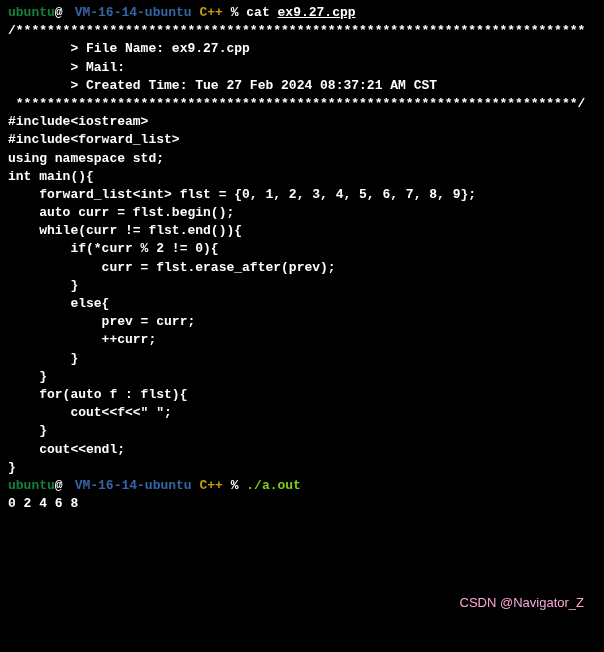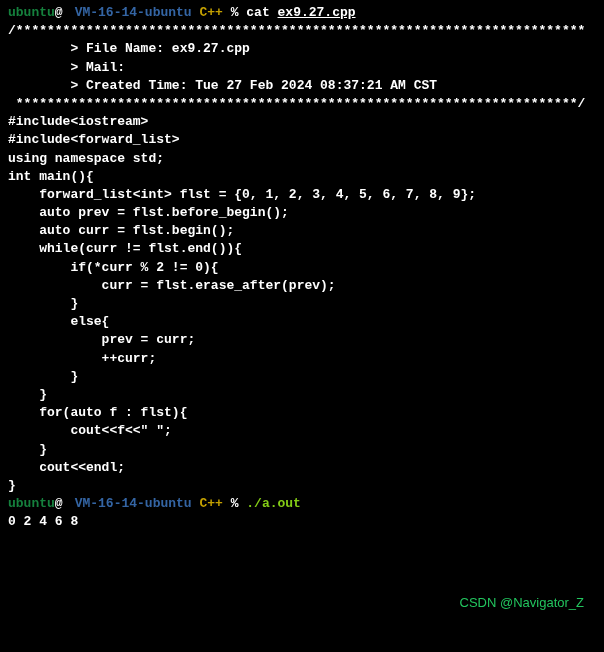--- a/index.html
+++ b/index.html
@@ -25,21 +25,21 @@
     .red { color: #15803d; }
     .blue { color: #3465a4; padding-left: 12px; }
     .yellow { color: #c4a000; }
     .green { color: #84cc16; }
     .white { color: #ffffff; }
     .underline { text-decoration: underline; }
     .watermark {
       position: absolute;
       right: 20px;
       bottom: 40px;
-      color: #22c55e;
+      color: #f9a8d4;
       font-size: 13px;
       font-weight: normal;
       font-family: sans-serif;
     }
   </style>
 </head>
 <body>
 
 <div>
   <div class="line"><span class="red">ubuntu</span><span class="white">@</span><span class="blue">VM-16-14-ubuntu</span> <span class="yellow">C++</span> <span class="white">%</span> <span class="white">cat</span> <span class="white underline">ex9.27.cpp</span></div>
@@ -48,21 +48,20 @@
   <div class="line white">        &gt; Mail:</div>
   <div class="line white">        &gt; Created Time: Tue 27 Feb 2024 08:37:21 AM CST</div>
   <div class="line white"> ************************************************************************/</div>
   <div class="line white"></div>
   <div class="line white">#include&lt;iostream&gt;</div>
   <div class="line white">#include&lt;forward_list&gt;</div>
   <div class="line white">using namespace std;</div>
   <div class="line white"></div>
   <div class="line white">int main(){</div>
   <div class="line white">    forward_list&lt;int&gt; flst = {0, 1, 2, 3, 4, 5, 6, 7, 8, 9};</div>
-  <div class="line white">    auto prev = flst.before_begin();</div>
   <div class="line white">    auto curr = flst.begin();</div>
   <div class="line white">    while(curr != flst.end()){</div>
   <div class="line white">        if(*curr % 2 != 0){</div>
   <div class="line white">            curr = flst.erase_after(prev);</div>
   <div class="line white">        }</div>
   <div class="line white">        else{</div>
   <div class="line white">            prev = curr;</div>
   <div class="line white">            ++curr;</div>
   <div class="line white">        }</div>
   <div class="line white">    }</div>

